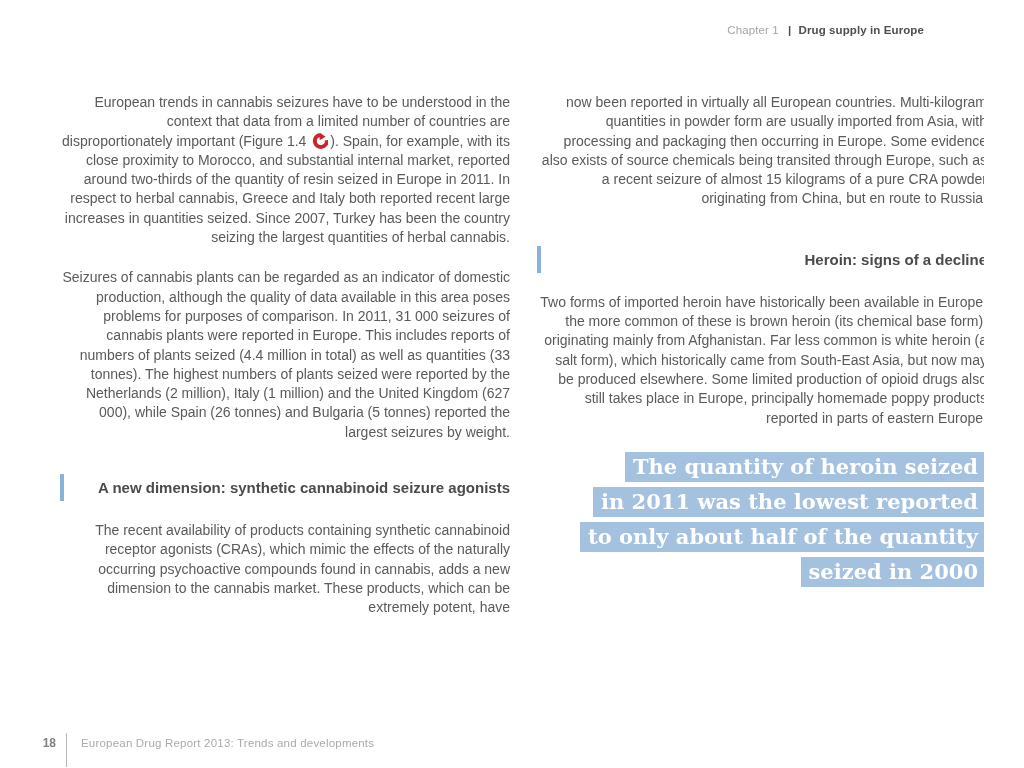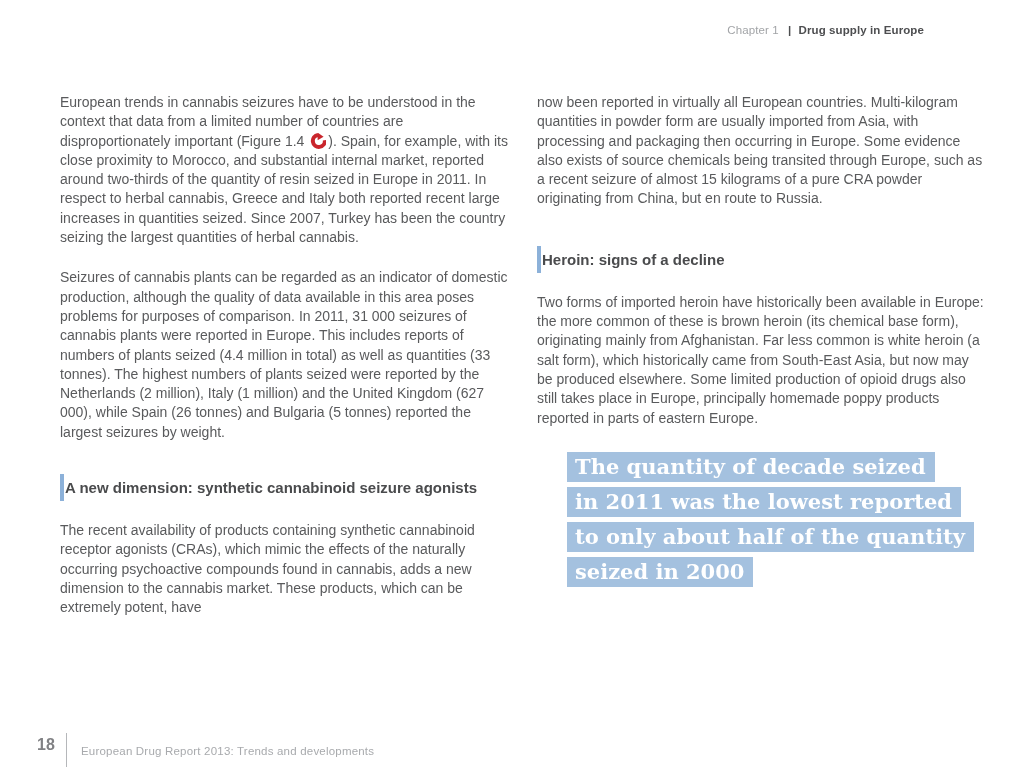--- a/index.html
+++ b/index.html
@@ -27,20 +27,21 @@
   .header .title { color: #4d4e50; font-weight: 700; }
 
   
   .col {
     position: absolute;
     top: 93px;
     width: 450px;
     font-size: 14px;
     line-height: 19.3px;
     color: #595a5c;
+    text-align: right;
   }
   .col-left  { left: 60px; }
   .col-right { left: 537px; }
 
   .para { margin-bottom: 21px; }
   .para:last-child { margin-bottom: 8px; }
 
   
   .section-heading {
     border-left: 4px solid #8cb1d9;
@@ -87,36 +88,35 @@
     position: absolute;
     left: 36px;
     top: 733px;
     display: flex;
     align-items: flex-start;
     font-size: 11.5px;
   }
   .footer .page-num {
     font-weight: 700;
     color: #808184;
-    font-size: 16px;
+    font-size: 12px;
     padding-top: 3px;
     min-width: 20px;
-    text-align: center;
+    text-align: right;
   }
   .footer .divider {
     width: 1px;
     height: 34px;
     background: #b5b7ba;
     margin: 0 14px 0 10px;
   }
   .footer .report-title {
     color: #a8aaad;
     padding-top: 4px;
     letter-spacing: 0.2px;
-    margin-top: 8px;
   }
 </style>
 </head>
 <body>
 
 <div class="page">
 
   <div class="header">
     <span class="chapter">Chapter 1</span>
     <span class="sep">|</span>
@@ -140,21 +140,21 @@
   </div>
 
   <div class="col col-right">
     <p class="para">now been reported in virtually all European countries. Multi-kilogram quantities in powder form are usually imported from Asia, with processing and packaging then occurring in Europe. Some evidence also exists of source chemicals being transited through Europe, such as a recent seizure of almost 15 kilograms of a pure CRA powder originating from China, but en route to Russia.</p>
 
     <h2 class="section-heading mt-right-heading">Heroin: signs of a decline</h2>
 
     <p class="para">Two forms of imported heroin have historically been available in Europe: the more common of these is brown heroin (its chemical base form), originating mainly from Afghanistan. Far less common is white heroin (a salt form), which historically came from South-East Asia, but now may be produced elsewhere. Some limited production of opioid drugs also still takes place in Europe, principally homemade poppy products reported in parts of eastern Europe.</p>
 
     <div class="pull-quote">
-      <span class="quote-row"><span class="quote-line">The quantity of decade seized</span></span>
+      <span class="quote-row"><span class="quote-line">The quantity of heroin seized</span></span>
       <span class="quote-row"><span class="quote-line">in 2011 was the lowest reported</span></span>
       <span class="quote-row"><span class="quote-line">to only about half of the quantity</span></span>
       <span class="quote-row"><span class="quote-line">seized in 2000</span></span>
     </div>
   </div>
 
   <div class="footer">
     <span class="page-num">18</span>
     <span class="divider"></span>
     <span class="report-title">European Drug Report 2013: Trends and developments</span>

